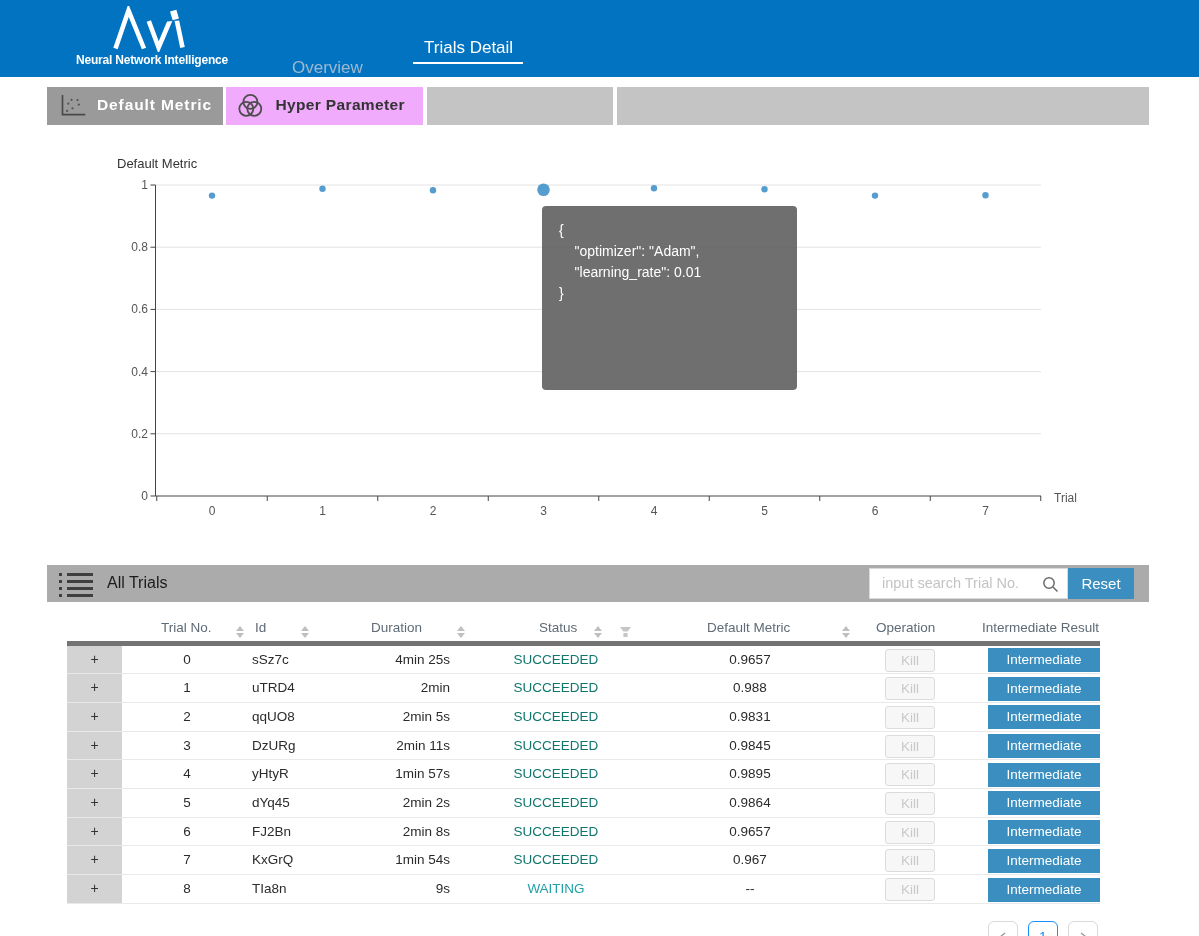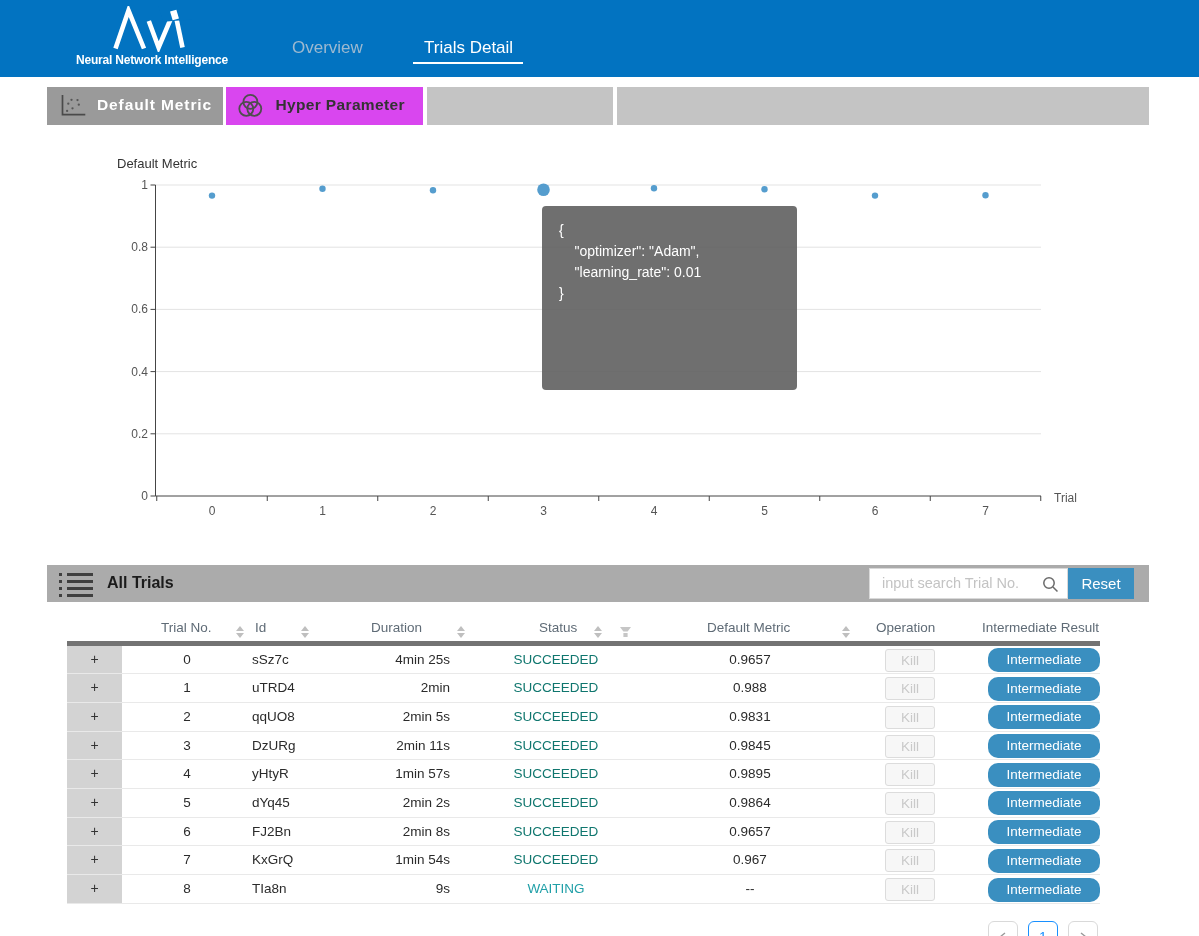--- a/index.html
+++ b/index.html
@@ -4,41 +4,41 @@
 <style>
   * { margin:0; padding:0; box-sizing:border-box; }
   html,body { width:1199px; height:936px; overflow:hidden; background:#fff;
     font-family:"Liberation Sans", sans-serif; }
   .abs { position:absolute; }
   
   #header { position:absolute; left:0; top:0; width:1199px; height:77px; background:#0273c1; }
   #logotext { position:absolute; left:60px; top:53px; width:184px; text-align:center;
     color:#fff; font-size:12px; font-weight:bold; letter-spacing:-0.2px; }
   .navtab { position:absolute; top:38px; font-size:17px; }
-  #nav-overview { left:292px; color:#9db9d0; }
+  #nav-overview { left:292px; color:#9db9d0;margin-top:20px; }
   #nav-trials { left:424px; color:#ffffff; }
   #nav-underline { position:absolute; left:413px; top:62px; width:110px; height:2px; background:#fff; }
   
   #strip { position:absolute; left:47px; top:87px; width:1102px; height:38px; background:#c4c4c4; }
   .tabbtn { position:absolute; top:0; height:38px; }
   .tabbtn .lbl { position:absolute; top:9px; font-size:15.5px; font-weight:bold; color:#333; }
   #tb1 { left:0px;     width:175.5px; background:#9a9a9a; }
-  #tb2 { left:178.5px; width:197.5px; background:#d946ef; }
+  #tb2 { left:178.5px; width:197.5px; background:#f0abfc; }
   #tb3 { left:379px;   width:187px;   background:#c4c4c4; }
   #tb1 .lbl { left:50px; color:#fff; letter-spacing:0.9px; }
   #tb2 .lbl { left:50px; letter-spacing:0.35px; }
   #tb3 .lbl { left:46px; letter-spacing:0.65px; }
   .sep { position:absolute; top:0; width:3.5px; height:38px; background:#fff; }
   
   #tooltip { position:absolute; left:542px; top:206px; width:255px; height:184px;
     background:rgba(95,95,95,0.9); border-radius:4px; color:#fff; font-size:14px;
     line-height:21px; padding:14px 17px; }
   
   #trialbar { position:absolute; left:47px; top:565px; width:1102px; height:37px; background:#ababab; }
-  #alltrials { position:absolute; left:60px; top:9px; font-size:16px; font-weight:bold; color:#1b1b1b; }
+  #alltrials { position:absolute; left:60px; top:9px; font-size:16px; font-weight:normal; color:#1b1b1b; }
   #searchbox { position:absolute; left:822px; top:3px; width:199px; height:31px; background:#fff;
     border:1px solid #d9d9d9; }
   #searchbox .ph { position:absolute; left:12px; top:6px; font-size:14.5px; color:#c3c3c3; }
   #resetbtn { position:absolute; left:1021px; top:3px; width:66px; height:31px; background:#3a8fc0;
     color:#fff; font-size:15px; text-align:center; line-height:31px; }
   
   #table { position:absolute; left:67px; top:612px; width:1033px; }
   #thead { position:relative; height:33.5px; border-bottom:5px solid #737373;
     font-size:13.5px; color:#5f6b76; }
   #thead span.h { position:absolute; top:8px; white-space:nowrap; }
@@ -51,21 +51,21 @@
   .tid { position:absolute; left:185px; top:6px; }
   .dur { position:absolute; left:303px; width:80px; text-align:right; top:6px; }
   .st  { position:absolute; left:383px; width:212px; text-align:center; top:6px; }
   .met { position:absolute; left:595px; width:176px; text-align:center; top:6px; }
   .succ { color:#0f766e; }
   .wait { color:#21a0a8; }
   .killbtn { position:absolute; left:818px; top:3px; width:50px; height:23px; background:#f7f7f7;
     border:1px solid #dcdcdc; border-radius:3px; color:#c9c9c9; font-size:13.5px;
     text-align:center; line-height:21px; }
   .interbtn { position:absolute; left:921px; top:2.5px; width:112px; height:24px; background:#3a8fc0;
-    border-radius:10px; color:#fff; font-size:13.5px; text-align:center; line-height:24px; }
+    border-radius:0; color:#fff; font-size:13.5px; text-align:center; line-height:24px; }
   
   .sorter { position:absolute; width:8px; height:14px; }
   .sorter .cu { position:absolute; left:0; top:1px; width:0; height:0;
     border-left:4px solid transparent; border-right:4px solid transparent;
     border-bottom:5px solid #bfbfbf; }
   .sorter .cd { position:absolute; left:0; top:8px; width:0; height:0;
     border-left:4px solid transparent; border-right:4px solid transparent;
     border-top:5px solid #bfbfbf; }
   
   .pgbtn { position:absolute; top:921px; width:30px; height:30px; background:#fff;

